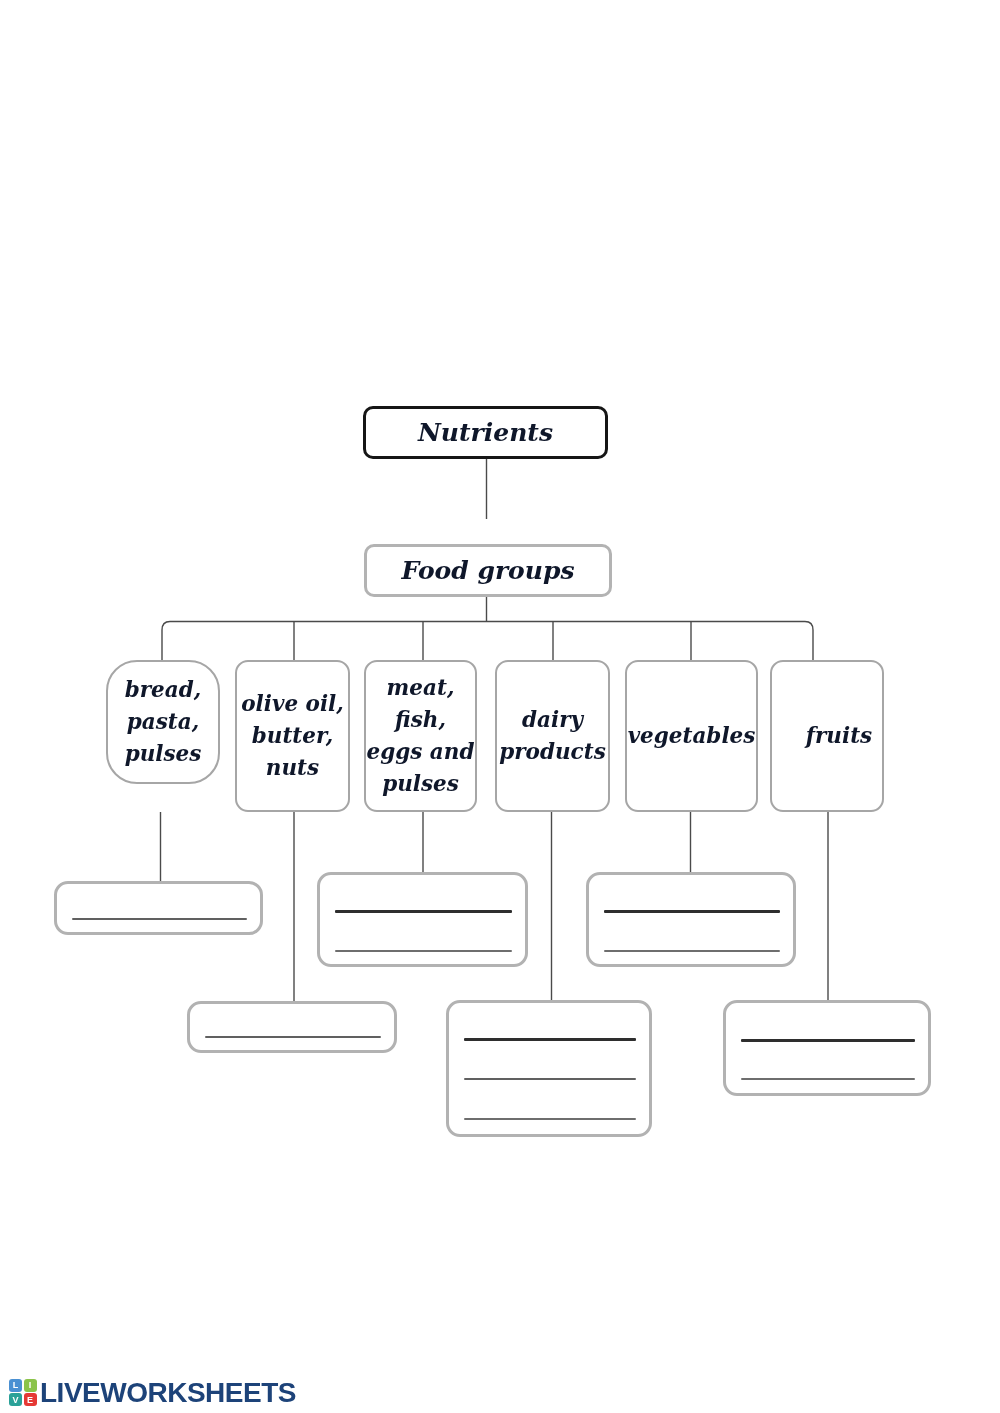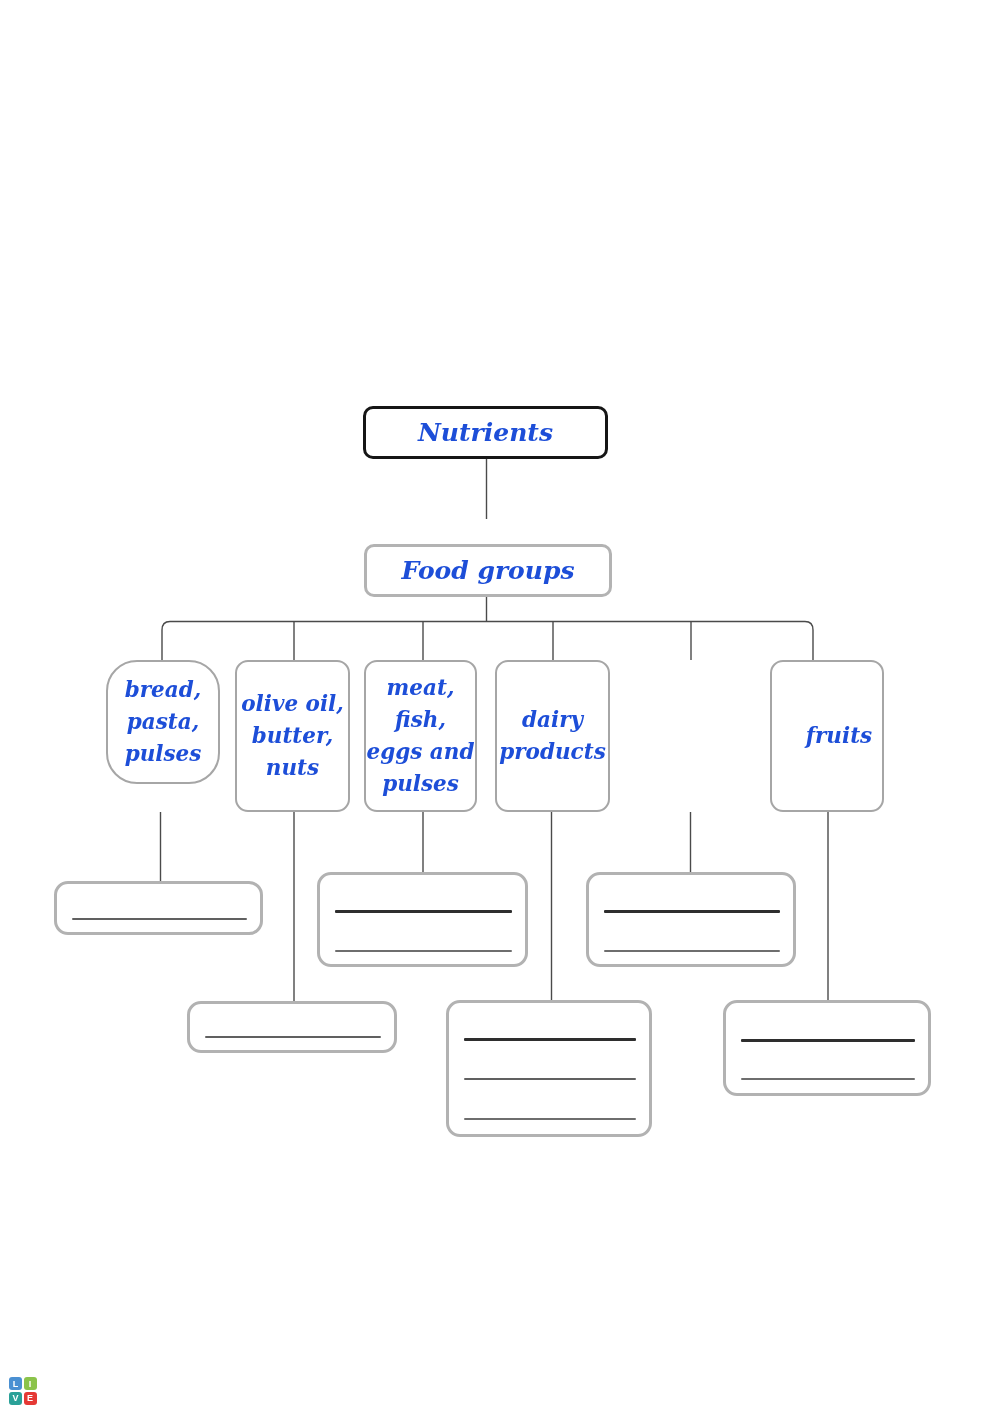--- a/index.html
+++ b/index.html
@@ -10,21 +10,21 @@
   #page *{box-sizing:border-box;}
   .title{
     position:absolute;left:143px;top:126px;
     font-family:"DejaVu Sans","Liberation Sans",sans-serif;
     font-weight:bold;font-size:30px;color:#151515;
     letter-spacing:1.5px;word-spacing:12px;white-space:nowrap;
   }
   svg.connectors{position:absolute;left:0;top:0;pointer-events:none;}
   .node{
     position:absolute;background:#fff;display:flex;align-items:center;justify-content:center;
-    text-align:center;color:#1d4ed8;
+    text-align:center;color:#0f172a;
   }
   .node-root{
     border:3.5px solid #161616;border-radius:10px;
     font-style:italic;font-weight:bold;font-size:25px;
   }
   .node-level2{
     border:3px solid #b3b3b3;border-radius:10px;
     font-style:italic;font-weight:bold;font-size:25px;
   }
   .node-group{
@@ -116,20 +116,25 @@
     </div>
   </div>
 
   <div class="node node-group" style="left:495px;top:660px;width:115px;height:152px;">
     <div>
       <span class="gl">dairy</span>
       <span class="gl">products</span>
     </div>
   </div>
 
+  <div class="node node-group" style="left:625px;top:660px;width:133px;height:152px;">
+    <div>
+      <span class="gl">vegetables</span>
+    </div>
+  </div>
 
   <div class="node node-group" style="left:770px;top:660px;width:114px;height:152px;padding-left:24px;">
     <div>
       <span class="gl">fruits</span>
     </div>
   </div>
 
   <div class="answer" style="left:54px;top:881px;width:209px;height:54px;">
     <div class="blank mid" style="top:34px;"></div>
   </div>
@@ -159,15 +164,16 @@
     <div class="blank soft" style="top:75px;"></div>
   </div>
 
   <div class="footer-logo">
     <div class="logo-grid">
       <div class="logo-cell" style="background:#4a90d2;">L</div>
       <div class="logo-cell" style="background:#8bc34a;">I</div>
       <div class="logo-cell" style="background:#2aa198;">V</div>
       <div class="logo-cell" style="background:#e53935;">E</div>
     </div>
+    <span class="logo-text">LIVEWORKSHEETS</span>
   </div>
 
 </div>
 
 </body></html>

